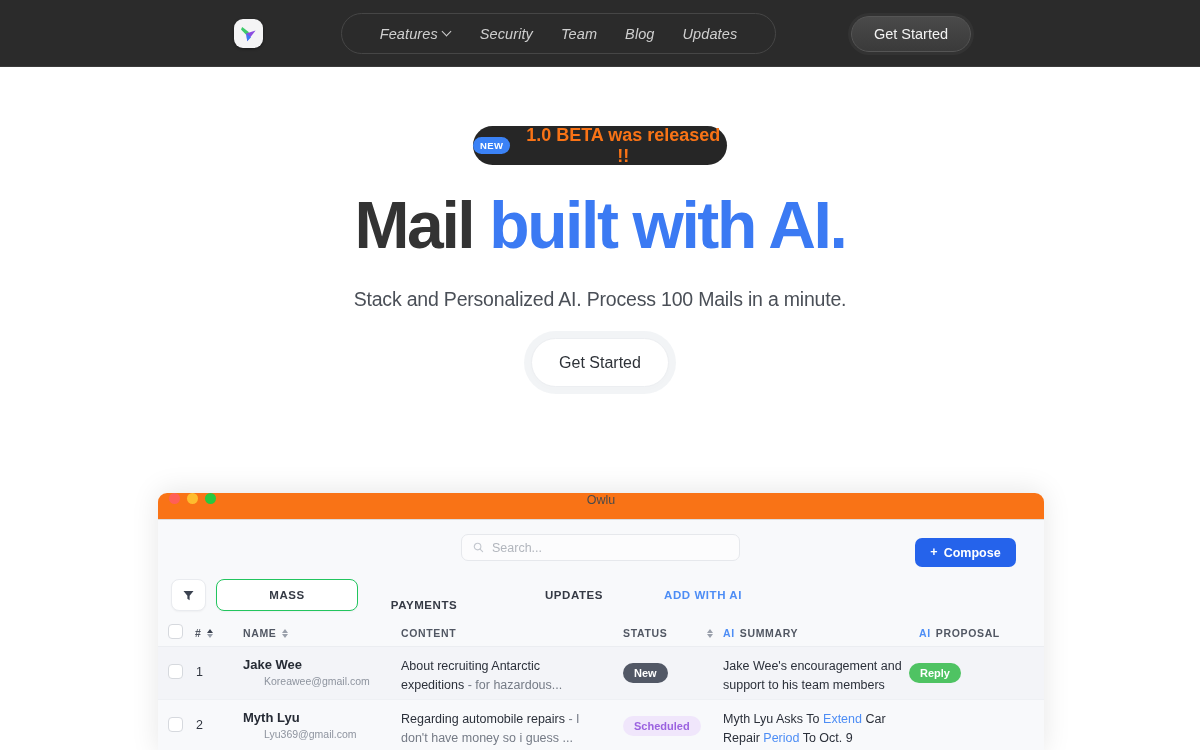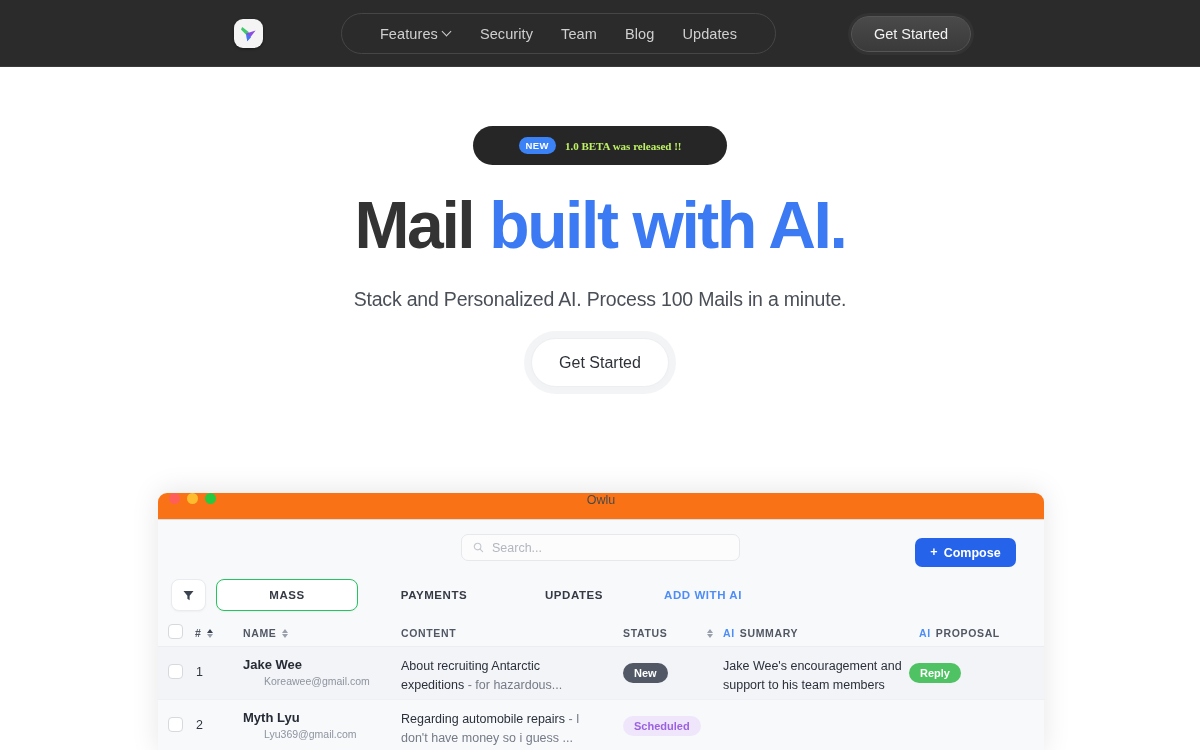--- a/index.html
+++ b/index.html
@@ -27,20 +27,21 @@
     display: flex; align-items: center; justify-content: center;
     box-shadow: 0 1px 3px rgba(0,0,0,.4);
   }
   .nav-links {
     position: absolute; left: 341px; top: 13px;
     width: 435px; height: 41px;
     border: 1px solid #464646;
     border-radius: 21px;
     display: flex; align-items: center; justify-content: center;
     gap: 28px;
+    font-style: italic;
   }
   .nav-link {
     color: #cfcfcf; font-size: 14.5px; letter-spacing: .1px;
     display: flex; align-items: center; gap: 5px;
     cursor: pointer;
   }
   .chev { width: 9px; height: 9px; display: inline-block; position: relative; top: -1px; }
   .chev::before {
     content: ""; position: absolute; left: 0; top: 0;
     width: 6px; height: 6px;
@@ -69,21 +70,21 @@
     border-radius: 20px;
     display: flex; align-items: center; justify-content: center;
     gap: 9px;
     cursor: pointer;
   }
   .badge-new {
     background: #3b82f6; color: #fff;
     font-size: 9.5px; font-weight: bold; letter-spacing: .4px;
     padding: 3px 7px; border-radius: 9px;
   }
-  .badge-text { color: #bef264; font-size: 11px; font-weight: 600; font-family: Liberation Serif, serif; }
+  .badge-text { color: #f97316; font-size: 18px; font-weight: 600; }
 
   .hero-title {
     margin-top: 27px;
     font-size: 66px; line-height: 1.0;
     font-weight: 700; letter-spacing: -2.4px;
     color: #333333;
   }
   .hero-title .accent { color: #3b7af3; }
 
   .hero-sub {
@@ -334,21 +335,21 @@
   <div class="tabs-row">
     <div class="filter-btn">
       <svg width="13" height="13" viewBox="0 0 14 14">
         <path d="M1.6 2.2 H12.4 L8.2 7.2 V12.0 L5.8 10.4 V7.2 Z" fill="#3b4250"></path>
       </svg>
     </div>
 
     <div class="tab active" style="left:58px; width:142px;">
       <span>MASS</span>
     </div>
-    <div class="tab" style="left:216px; width:120px;">
+    <div class="tab" style="left:206px; width:120px;align-items:flex-end;">
       <span>PAYMENTS</span>
     </div>
     <div class="tab" style="left:356px; width:120px;">
       <span>UPDATES</span>
     </div>
     <div class="tab ai" style="left:485px; width:120px; justify-content:center;">
       <span>ADD WITH AI</span>
     </div>
   </div>
 
@@ -409,15 +410,16 @@
     <div class="rcheck"></div>
     <div class="c-num">2</div>
     <div class="c-name">
       <div class="nm">Myth Lyu</div>
       <div class="em">Lyu369@gmail.com</div>
     </div>
     <div class="c-content"><span>Regarding automobile repairs </span><span class="dim">- I don't have money so i guess ...</span></div>
     <div class="c-status">
       <span class="pill sched">Scheduled</span>
     </div>
+    <div class="c-summary"><span>Myth Lyu Asks To </span><span class="hl">Extend</span><span> Car Repair </span><span class="hl">Period</span><span> To Oct. 9</span></div>
   </div>
 
 </div>
 
 </body></html>

